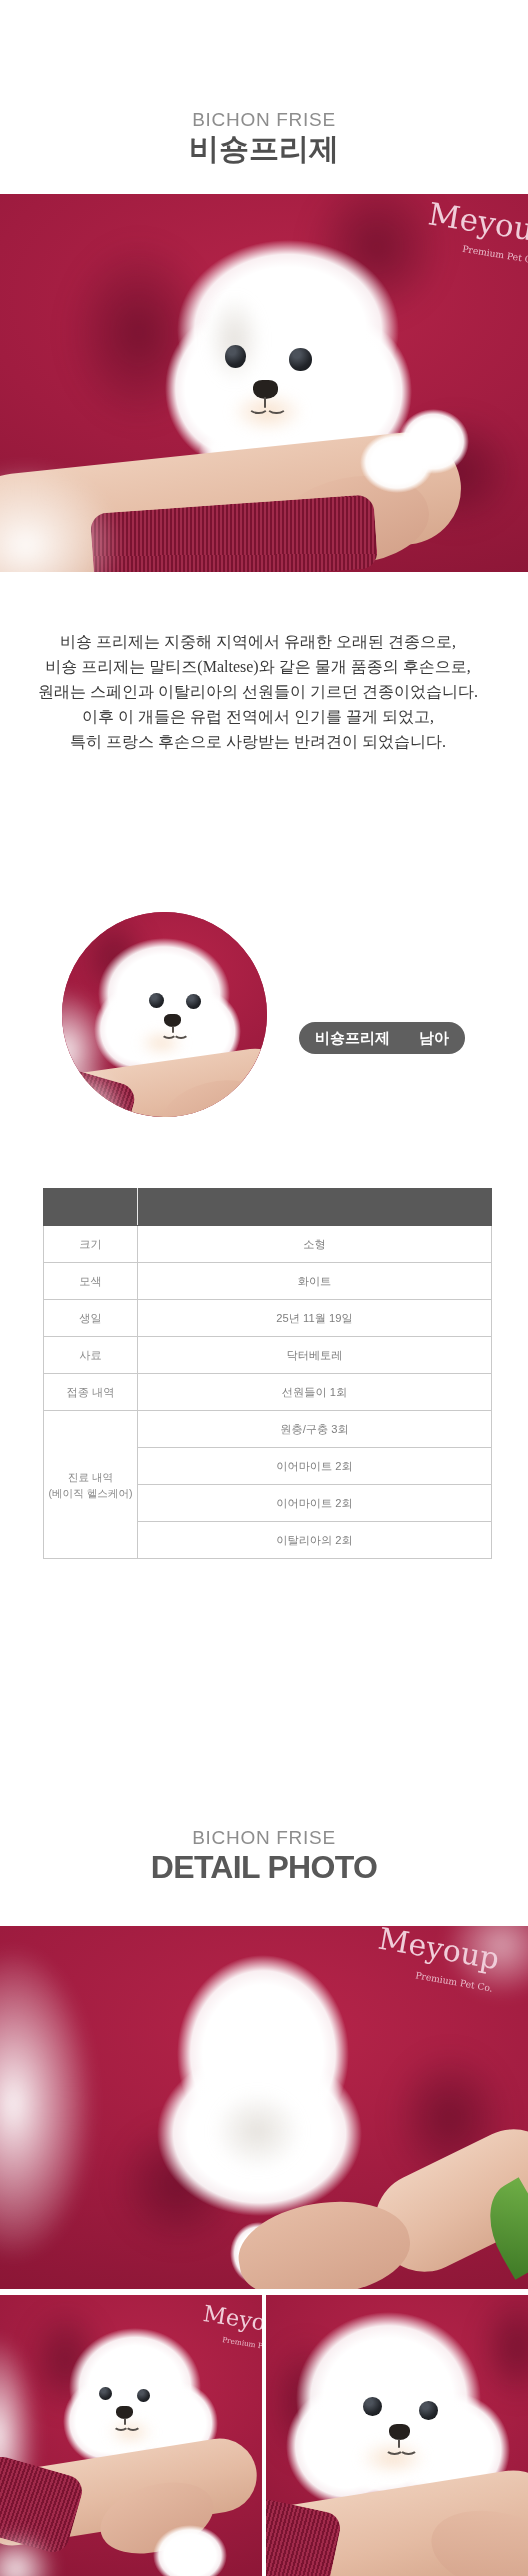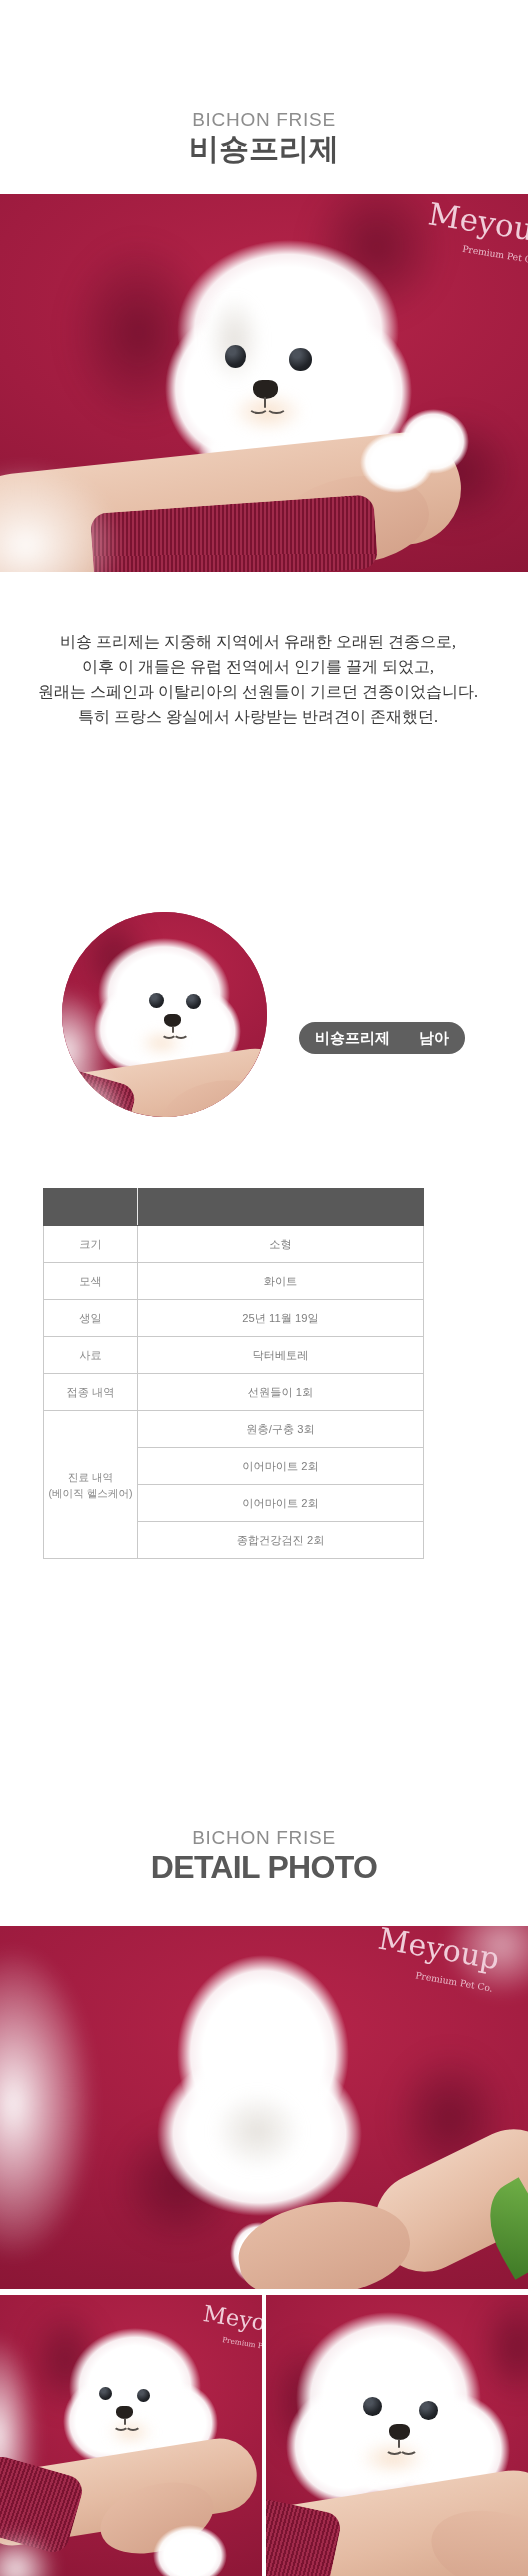--- a/index.html
+++ b/index.html
@@ -48,21 +48,21 @@
   .leaf{position:absolute;background:linear-gradient(40deg,#3f7a26,#6fae46);}
 
   
   .circle{position:absolute;left:62px;top:912px;width:205px;height:205px;border-radius:50%;
           overflow:hidden;background:#9c1b3e;}
   .badge{position:absolute;left:299px;top:1022px;width:166px;height:32px;border-radius:16.5px;
          background:#5f5f5f;color:#fff;display:flex;align-items:center;justify-content:space-between;
          box-sizing:border-box;padding:0 16px;font-size:15px;font-weight:700;}
 
   
-  .info{position:absolute;left:43px;top:1188px;width:381px;border-collapse:collapse;
+  .info{position:absolute;left:43px;top:1188px;width:449px;border-collapse:collapse;
         table-layout:fixed;font-size:11.2px;}
   .info th,.info td{border:0.7px solid #c9c9c9;text-align:center;vertical-align:middle;padding:0;}
   .info{border:0.7px solid #9e9e9e;}
   .info th{height:36px;background:#595959;border-color:#595959;}
   .info th:first-child{border-right:0.7px solid #e9e9e9;}
   .info td{height:36px;}
   .info td.lab{color:#8a8a8a;}
   .info td.val{color:#7e7e7e;text-align:center;}
   .info .sublab{font-size:10.6px;line-height:16px;}
 </style>
@@ -101,23 +101,24 @@
     <div class="skin" style="left:-40px;top:259px;width:502px;height:112px;border-radius:59px;transform:rotate(-6deg);"></div>
     <div class="skin dark" style="left:277px;top:283px;width:152px;height:87px;border-radius:55% 60% 50% 50%;transform:rotate(-12deg);"></div>
     <div class="fur" style="left:360px;top:238px;width:74px;height:61px;"></div>
     <div class="fur" style="left:398px;top:215px;width:71px;height:65px;"></div>
     <div class="cuff" style="left:92px;top:310px;width:284px;height:74px;transform:rotate(-4deg);"></div>
     <div class="glow" style="left:-106px;bottom:-86px;width:264px;height:225px;"></div>
   </div>
 
   <section class="intro">
     <div>비숑 프리제는 지중해 지역에서 유래한 오래된 견종으로,</div>
+    <div>비숑 프리제는 말티즈(Maltese)와 같은 물개 품종의 후손으로,</div>
+    <div>원래는 스페인과 이탈리아의 선원들이 기르던 견종이었습니다.</div>
     <div>이후 이 개들은 유럽 전역에서 인기를 끌게 되었고,</div>
-    <div>원래는 스페인과 이탈리아의 선원들이 기르던 견종이었습니다.</div>
-    <div>특히 프랑스 왕실에서 사랑받는 반려견이 존재했던.</div>
+    <div>특히 프랑스 후손으로 사랑받는 반려견이 되었습니다.</div>
   </section>
 
   <div class="circle">
     <div class="bgsweater"></div>
     <div class="fold" style="left:6.6px;top:-13.2px;width:92px;height:119px;"></div>
     <div class="glow" style="left:-59px;top:53px;width:125px;height:172px;"></div>
     <div>
       <div class="fur" style="left:36px;top:26.4px;width:132px;height:111px;"></div>
       <div class="fur" style="left:32px;top:74px;width:85px;height:87px;"></div>
       <div class="fur" style="left:100px;top:78px;width:79px;height:83px;"></div>
@@ -180,21 +181,21 @@
         </td>
         <td class="val">원충/구충 3회</td>
       </tr>
       <tr>
         <td class="val">이어마이트 2회</td>
       </tr>
       <tr>
         <td class="val">이어마이트 2회</td>
       </tr>
       <tr>
-        <td class="val">종합건강검진 2회</td>
+        <td class="val">이탈리아의 2회</td>
       </tr>
     </tbody>
   </table>
 
   <header class="head detail" style="top:1791px;">
     <div class="sub">BICHON FRISE</div>
     <div class="big">DETAIL PHOTO</div>
   </header>
 
   <div class="photo" style="left:0;top:1926px;width:528px;height:363px;">

